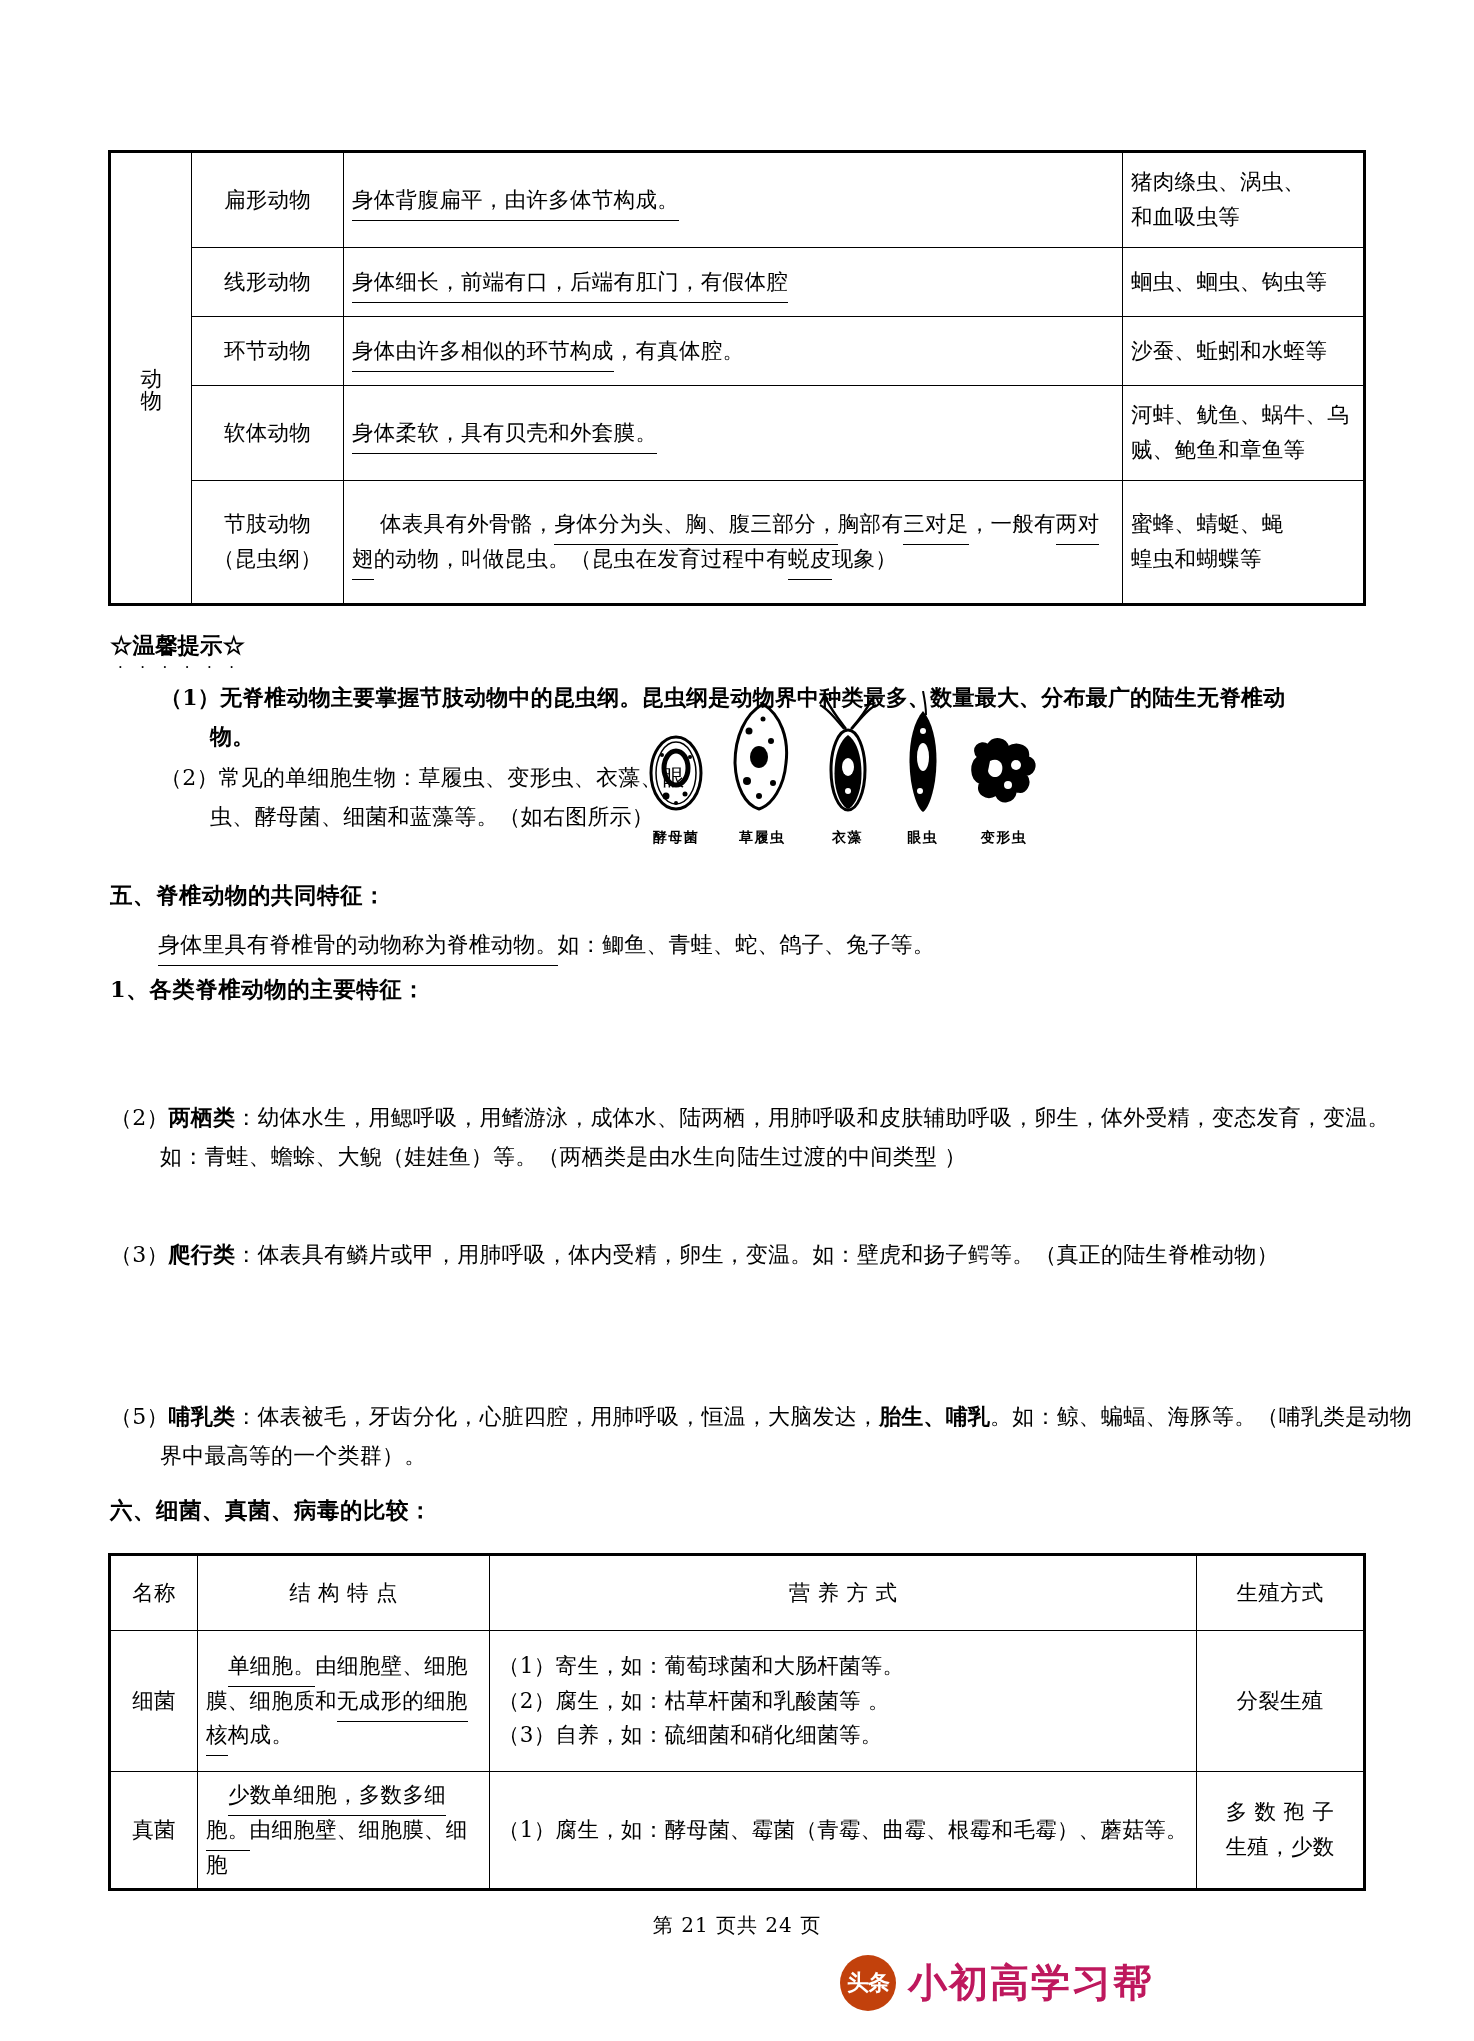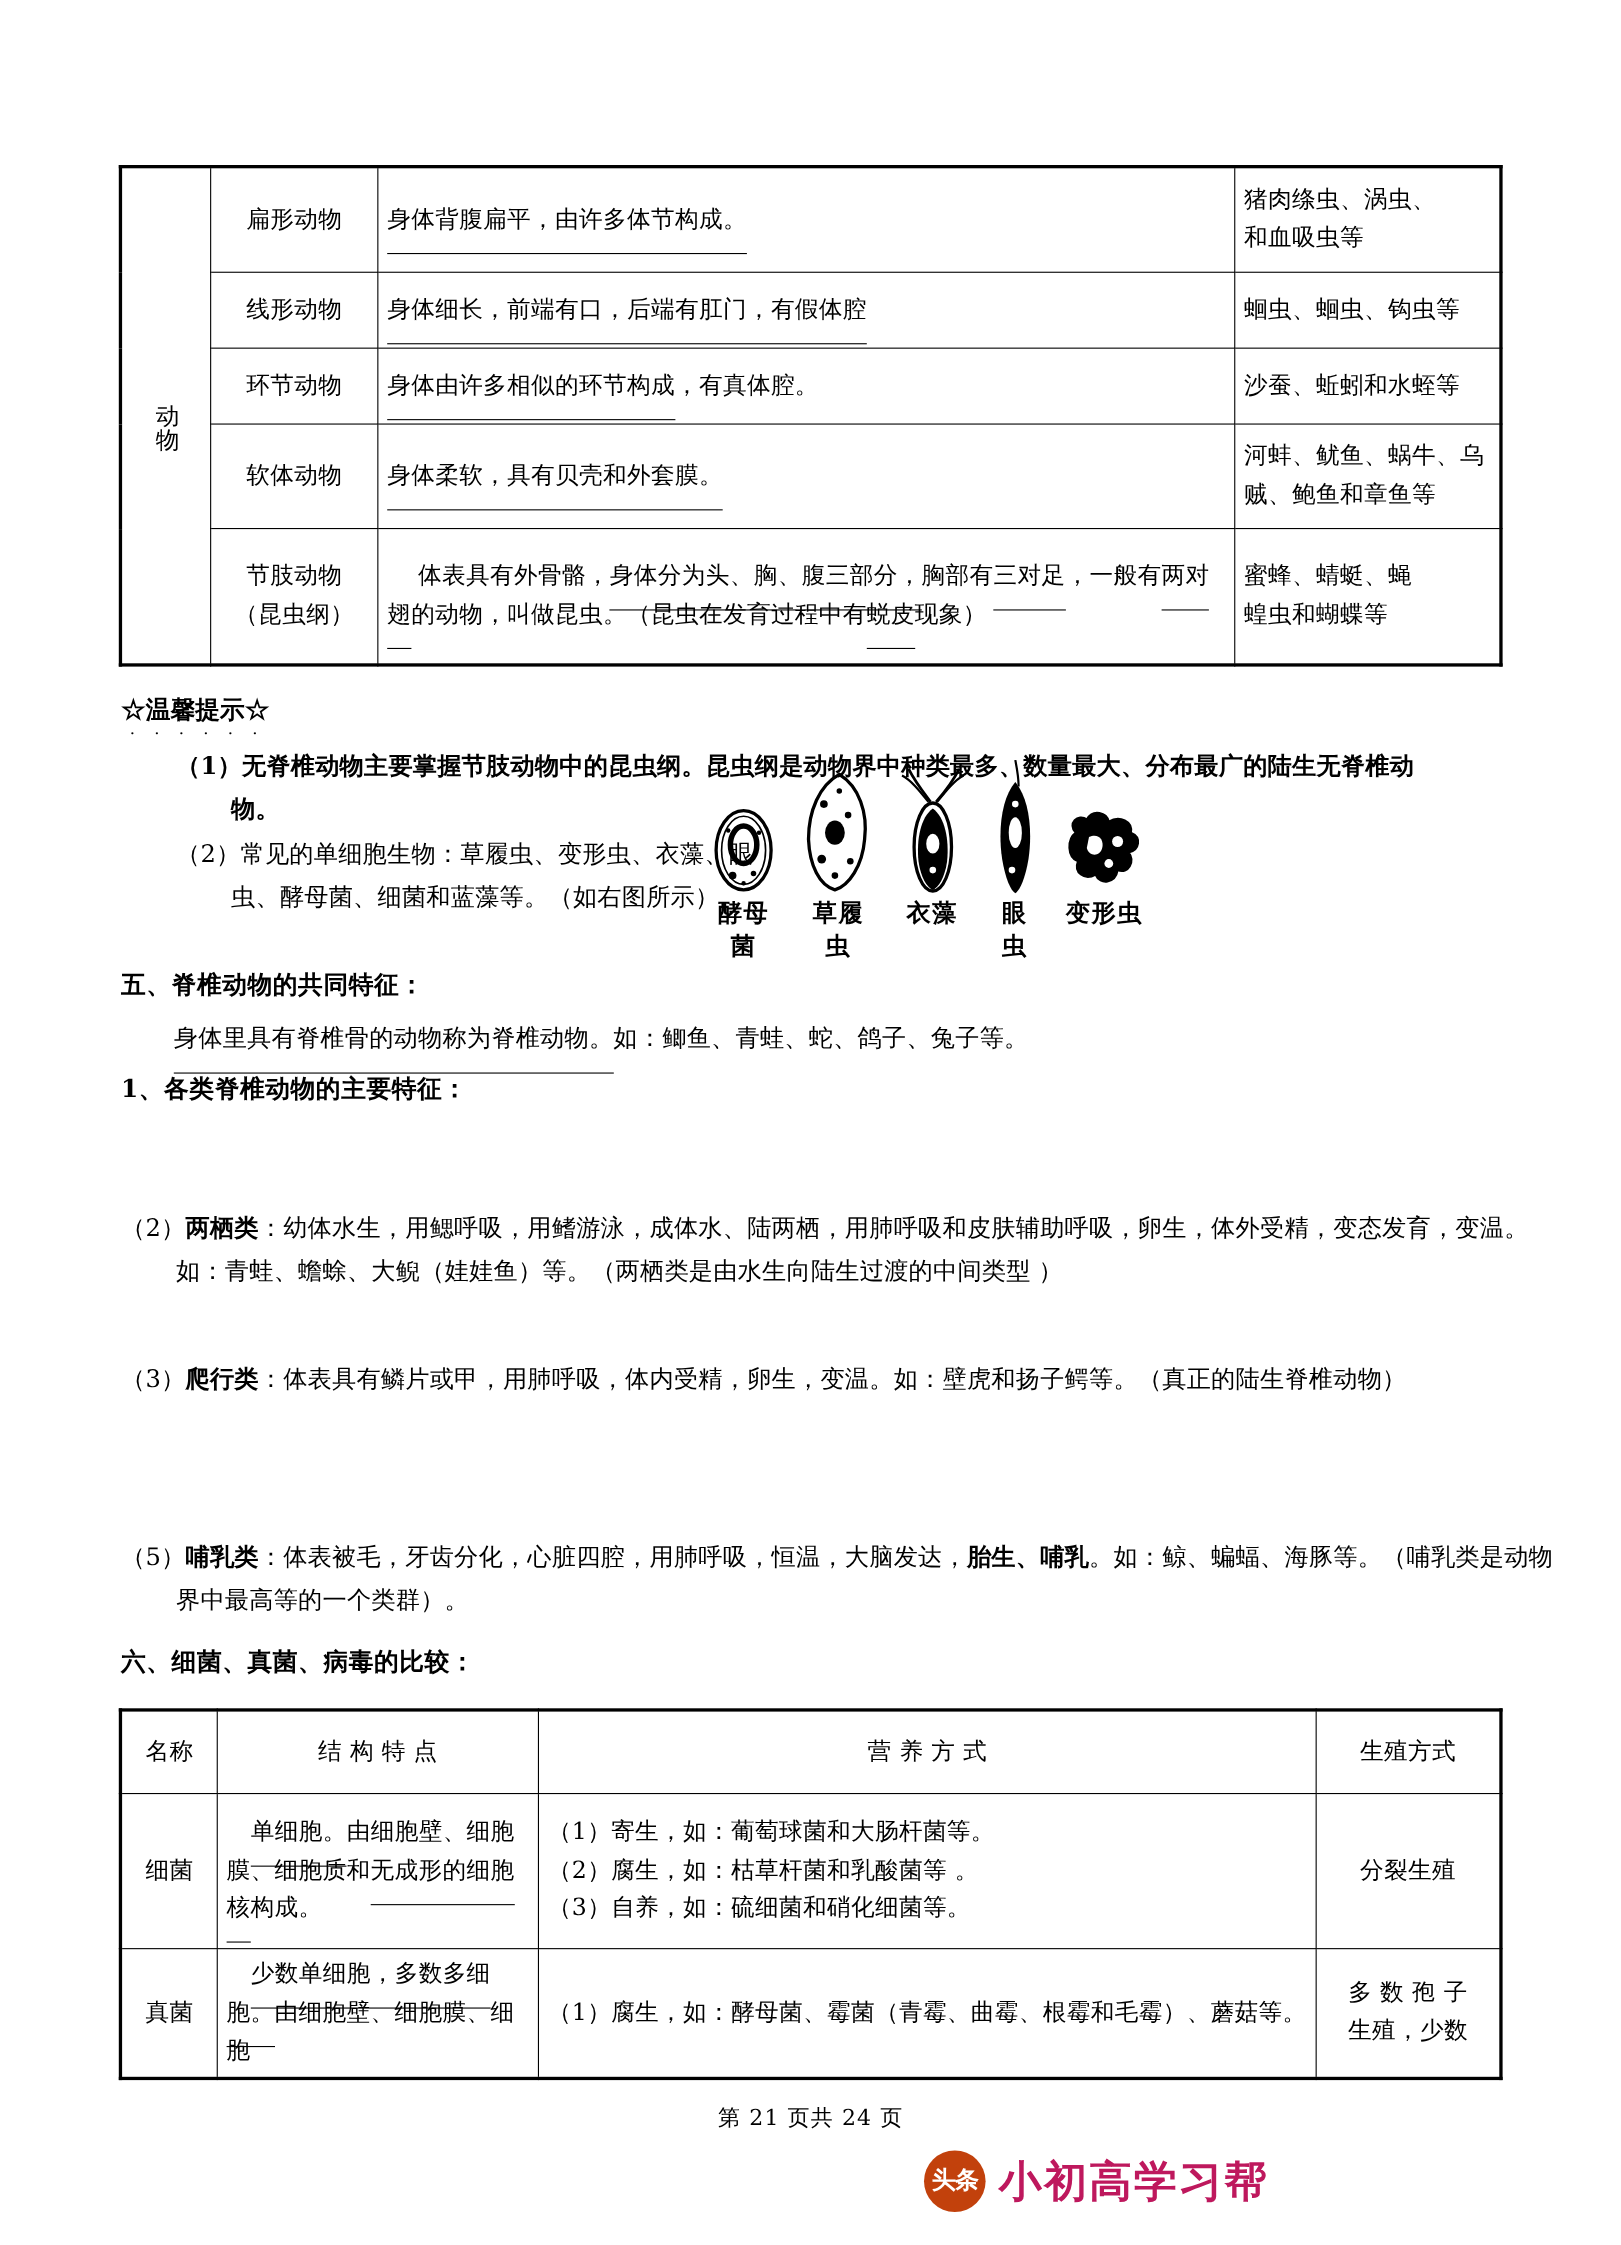--- a/index.html
+++ b/index.html
@@ -40,21 +40,21 @@
 
   .cat-vert {
     writing-mode:vertical-rl;
     text-orientation:upright;
     letter-spacing:22px;
     line-height:1;
     display:inline-block;
     font-size:21.5px;
   }
 
-  u.pu { text-decoration:none; border-bottom:1.4px solid #000; padding-bottom:18px; }
+  u.pu { text-decoration:none; border-bottom:1.4px solid #000; padding-bottom:8px; }
   .ctr { text-align:center; }
 
   
   .sec-head {
     position:absolute;
     font-weight:bold;
     font-size:22.5px;
     letter-spacing:0.5px;
   }
   .para {
@@ -89,23 +89,23 @@
     text-decoration-style:wavy;
     text-decoration-thickness:1px;
     text-underline-offset:3px;
   }
 
   
   .figure-wrap { position:absolute; left:645px; top:688px; width:395px; height:160px; }
   .fig-row { display:flex; align-items:flex-end; justify-content:space-between; height:125px; }
   .cap-row {
     display:flex; justify-content:space-between;
-    font-size:22px; font-weight:bold;
+    font-size:14px; font-weight:bold;
     font-family:"DejaVu Serif", serif;
-    letter-spacing:1.5px; margin-top:2px;
+    letter-spacing:1.5px; margin-top:16px;
   }
   .cap-row span { text-align:center; }
 
   
   .t2 { position:absolute; left:108px; top:1553px; width:1258px; }
   .t2 .c-name { width:88px;  text-align:center; }
   .t2 .c-str  { width:292px; }
   .t2 .c-nut  { width:none; }
   .t2 .c-rep  { width:168px; }
   .sp { letter-spacing:12px; }

